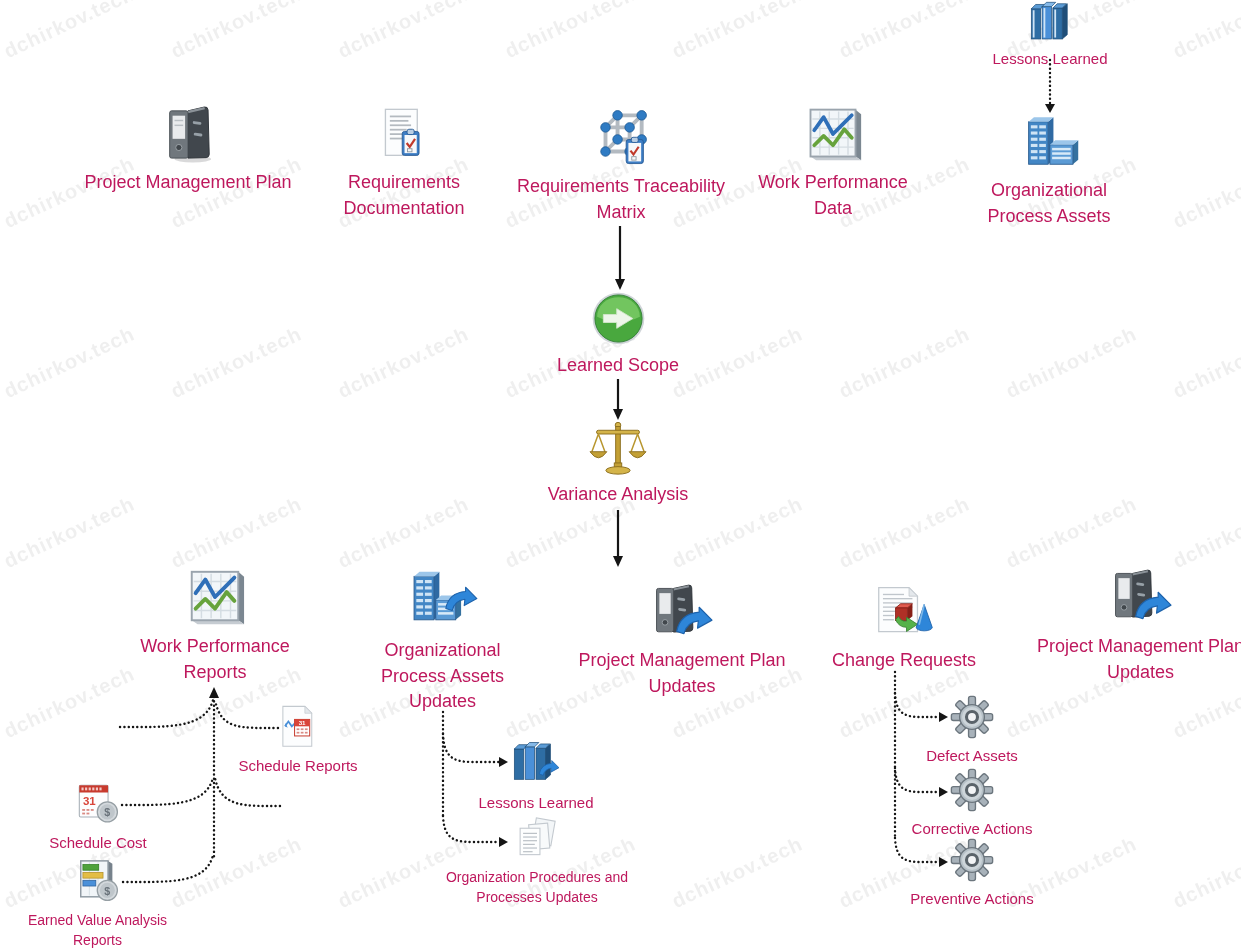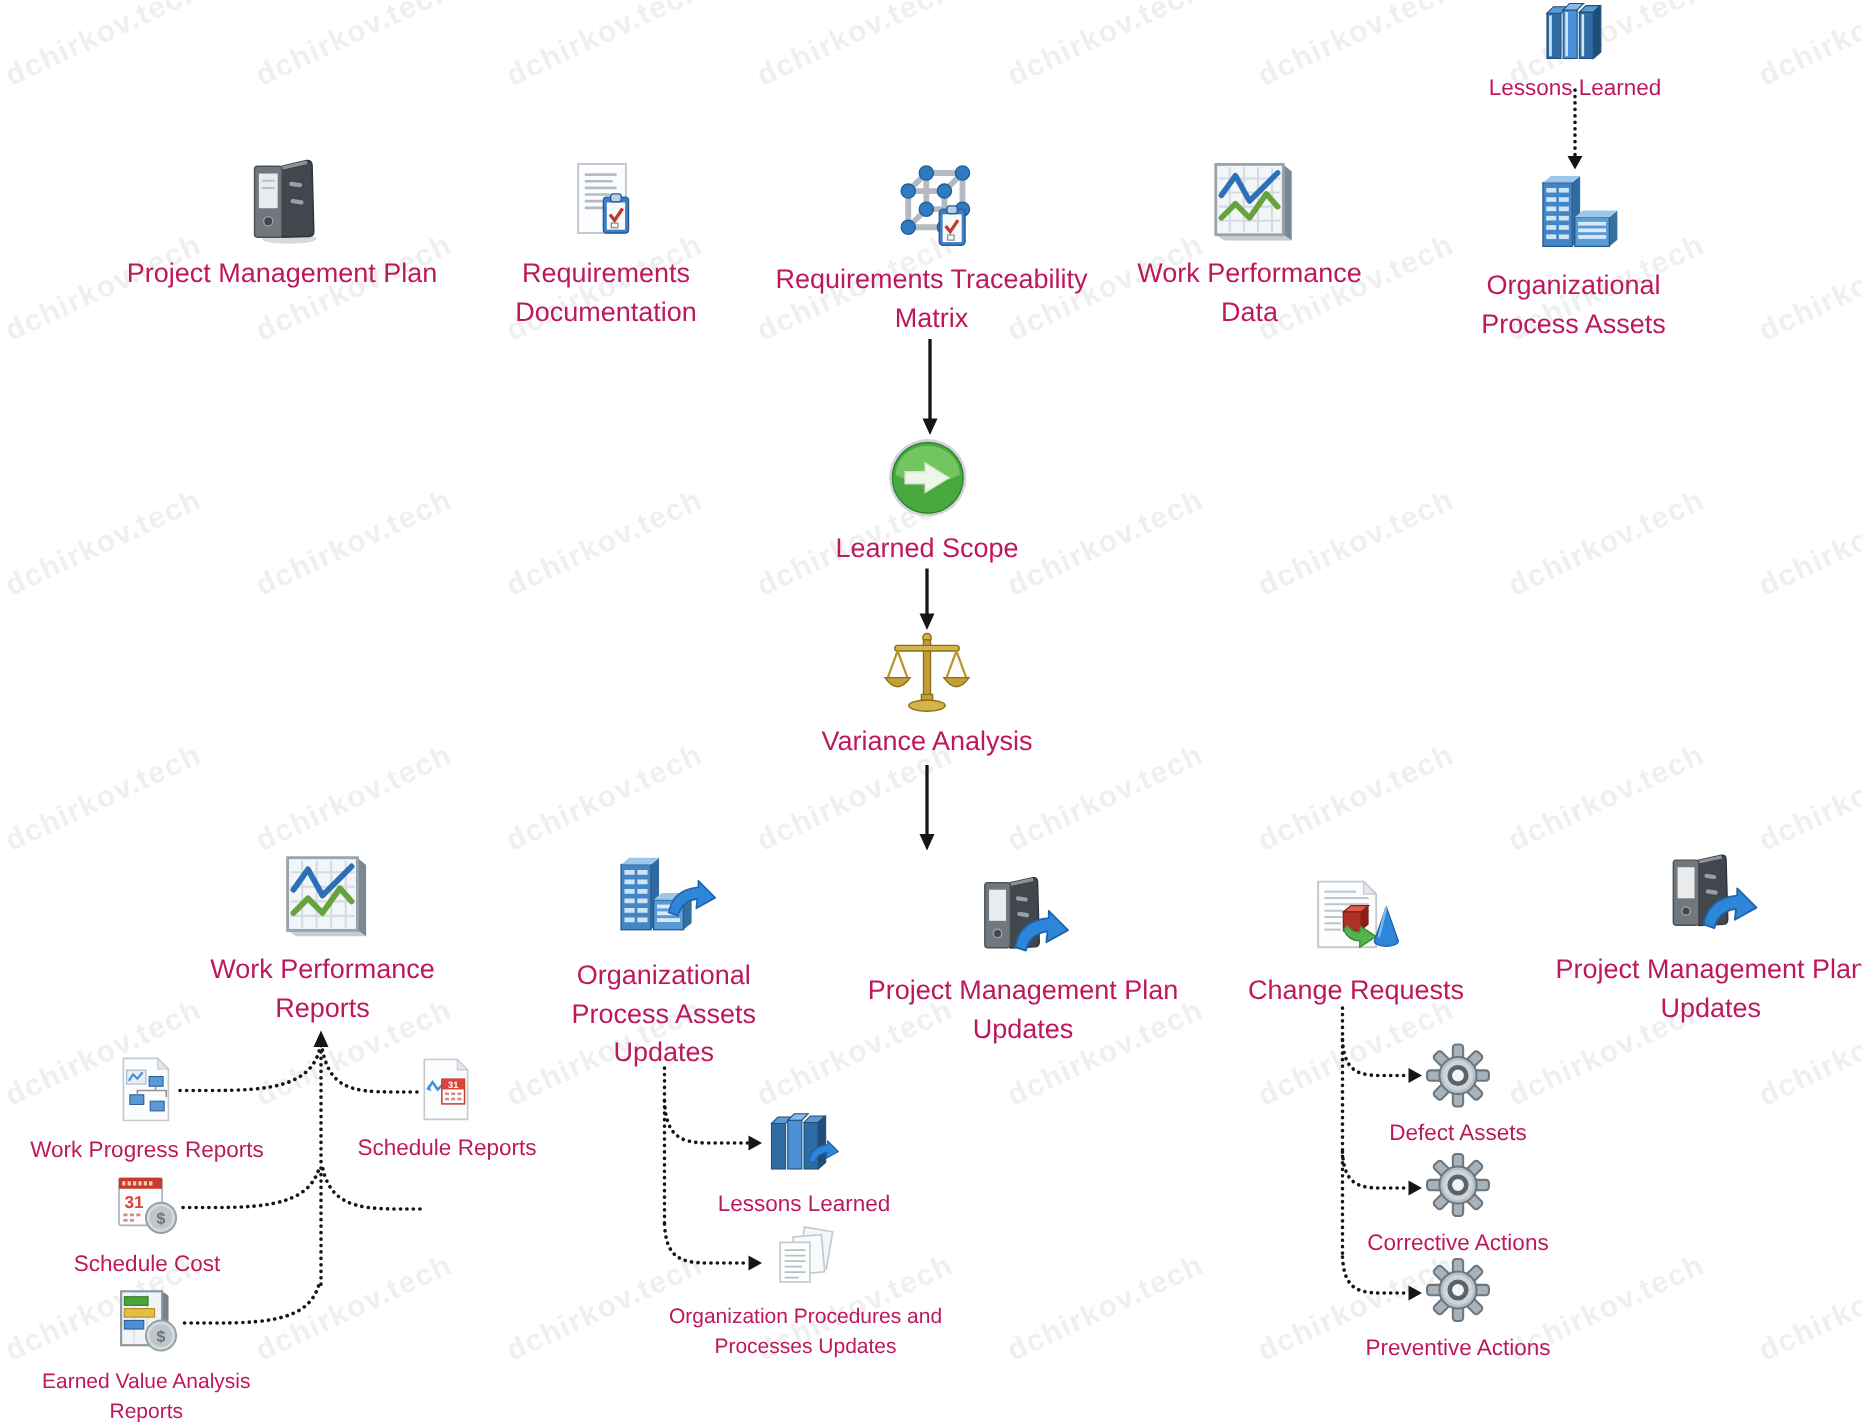--- a/index.html
+++ b/index.html
@@ -429,37 +429,20 @@
         <rect x="30" y="16" width="8.5" height="3" rx="1.5" fill="#97a0a7" transform="rotate(8 34 17)"></rect>
         <rect x="31" y="27" width="8.5" height="3" rx="1.5" fill="#97a0a7" transform="rotate(8 35 28)"></rect>
         <g transform="translate(26,26) scale(0.85)">
           <path d="M4 30 Q8 8 32 6 L32 0 L48 16 L30 26 L31 17 Q16 19 13 33 Z" fill="#2e86d9" stroke="#1d62ab" stroke-width="1.5" stroke-linejoin="round"></path>
         </g>
       </svg>
     </span>
     <span class="label">Project Management Plan Updates</span>
   </div>
 
-  <div class="node sub" style="left:3px; top:704px; width:190px">
-    <span class="icon">
-      <svg width="40" height="46" viewBox="0 0 56 64">
-        <polygon points="6,2 38,2 48,12 48,60 6,60" fill="#fcfdfe" stroke="#c3c9cf" stroke-width="1.5"></polygon>
-        <polygon points="38,2 38,12 48,12" fill="#e4e8ec" stroke="#c3c9cf"></polygon>
-        <rect x="9" y="13" width="18" height="13" fill="#e8eef4" stroke="#9fb3c8"></rect>
-        <polyline points="11,23 15,17 19,21 24,15" fill="none" stroke="#4a90d9" stroke-width="2"></polyline>
-        <g fill="#5b9bd5" stroke="#2a5c96">
-          <rect x="30" y="19" width="13" height="9"></rect>
-          <rect x="12" y="36" width="13" height="9"></rect>
-          <rect x="31" y="42" width="13" height="9"></rect>
-        </g>
-        <path d="M36 28 v4 h-17 v4 M36 32 h10 v6" fill="none" stroke="#8b949c" stroke-width="1.5"></path>
-      </svg>
-    </span>
-    <span class="label">Work Progress Reports</span>
-  </div>
 
   <div class="node sub" style="left:213px; top:705px; width:170px">
     <span class="icon">
       <svg width="40" height="44" viewBox="0 0 56 64">
         <polygon points="6,2 38,2 48,12 48,60 6,60" fill="#fcfdfe" stroke="#c3c9cf" stroke-width="1.5"></polygon>
         <polygon points="38,2 38,12 48,12" fill="#e4e8ec" stroke="#c3c9cf"></polygon>
         <polyline points="9,31 14,24 19,31 24,26" fill="none" stroke="#4a90d9" stroke-width="2.5"></polyline>
         <polygon points="9,31 13,33 10,26" fill="#4a90d9"></polygon>
         <rect x="23" y="21" width="22" height="24" fill="#ffffff" stroke="#c84034" stroke-width="1.5"></rect>
         <rect x="23" y="21" width="22" height="10" fill="#d9453a"></rect>

